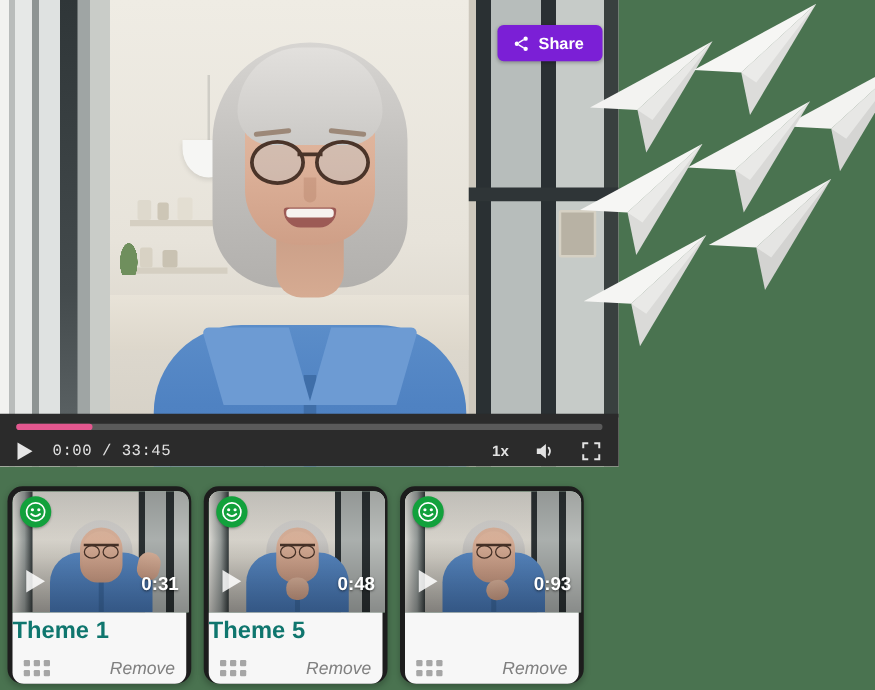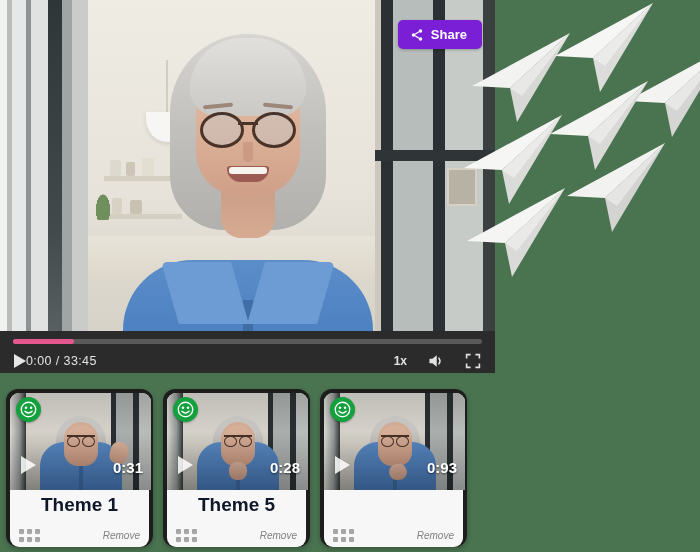--- a/index.html
+++ b/index.html
@@ -233,23 +233,23 @@
     display: flex; align-items: center;
   }
   #play-btn {
     margin-left: 14px; width: 0; height: 0;
     border-left: 12px solid #e6e6e6;
     border-top: 7px solid transparent;
     border-bottom: 7px solid transparent;
     cursor: pointer;
   }
   #time-label {
-    color: #e2e2e2;
+    margin-left: 16px; color: #e2e2e2;
     font-size: 12.5px; letter-spacing: 0.4px;
-    font-family: Liberation Sans, sans-serif;
+    font-family: Liberation Mono, monospace;
   }
   #right-ctrls {
     margin-left: auto; margin-right: 14px;
     display: flex; align-items: center; gap: 20px;
   }
   #speed-label { color: #e2e2e2; font-size: 12px; cursor: pointer; font-weight: bold; }
 
   
   #cards {
     position: absolute; left: 6px; top: 389px;
@@ -360,41 +360,41 @@
     text-shadow: 0 1px 2px rgba(0,0,0,0.6);
   }
   .card-body {
     position: relative;
     width: 139px; height: 57px;
     background: #f7f7f7;
     border-radius: 0 0 9px 9px;
   }
   .card-title {
     position: absolute; left: 0; right: 0; top: 4px;
-    text-align: center;
-    font-size: 19px; font-weight: bold; color: #0f172a;
+    text-align: left;
+    font-size: 19px; font-weight: bold; color: #0f766e;
   }
   .card-footer {
     position: absolute; left: 0; right: 0; bottom: 5px;
     display: flex; align-items: center; justify-content: space-between;
     padding: 0 9px;
   }
   .dots {
     display: grid;
     grid-template-columns: repeat(3, 5px);
     grid-template-rows: repeat(2, 5px);
     gap: 3px;
     cursor: grab;
   }
   .dots span {
     width: 5px; height: 5px; background: #a6a6a6; border-radius: 1px;
     display: block;
   }
   .remove-link {
-    font-size: 10px; font-style: italic; color: #808080; cursor: pointer;
+    font-size: 14px; font-style: italic; color: #808080; cursor: pointer;
   }
 
   
   #planes { position: absolute; left: 0; top: 0; width: 700px; height: 552px; pointer-events: none; }
   .plane { position: absolute; }
 </style>
 </head>
 <body>
 
 <div id="stage" style="background: rgb(74, 115, 80);">
@@ -546,21 +546,21 @@
         <div class="thumb-shade"></div>
         <div class="badge" style="background: rgb(18, 161, 60);">
           <svg width="17" height="17" viewBox="0 0 20 20">
             <circle cx="10" cy="10" r="8.5" fill="none" stroke="#ffffff" stroke-width="1.6"></circle>
             <circle cx="7" cy="8" r="1.5" fill="#ffffff"></circle>
             <circle cx="13" cy="8" r="1.5" fill="#ffffff"></circle>
             <path d="M5.8 12 q4.2 4 8.4 0" stroke="#ffffff" stroke-width="1.7" fill="none" stroke-linecap="round"></path>
           </svg>
         </div>
         <div class="card-play"></div>
-        <div class="card-time">0:28</div>
+        <div class="card-time">0:48</div>
       </div>
       <div class="card-body">
         <div class="card-title">Theme 5</div>
         <div class="card-footer">
           <div class="dots">
             <span></span>
               <span></span>
               <span></span>
               <span></span>
               <span></span>

